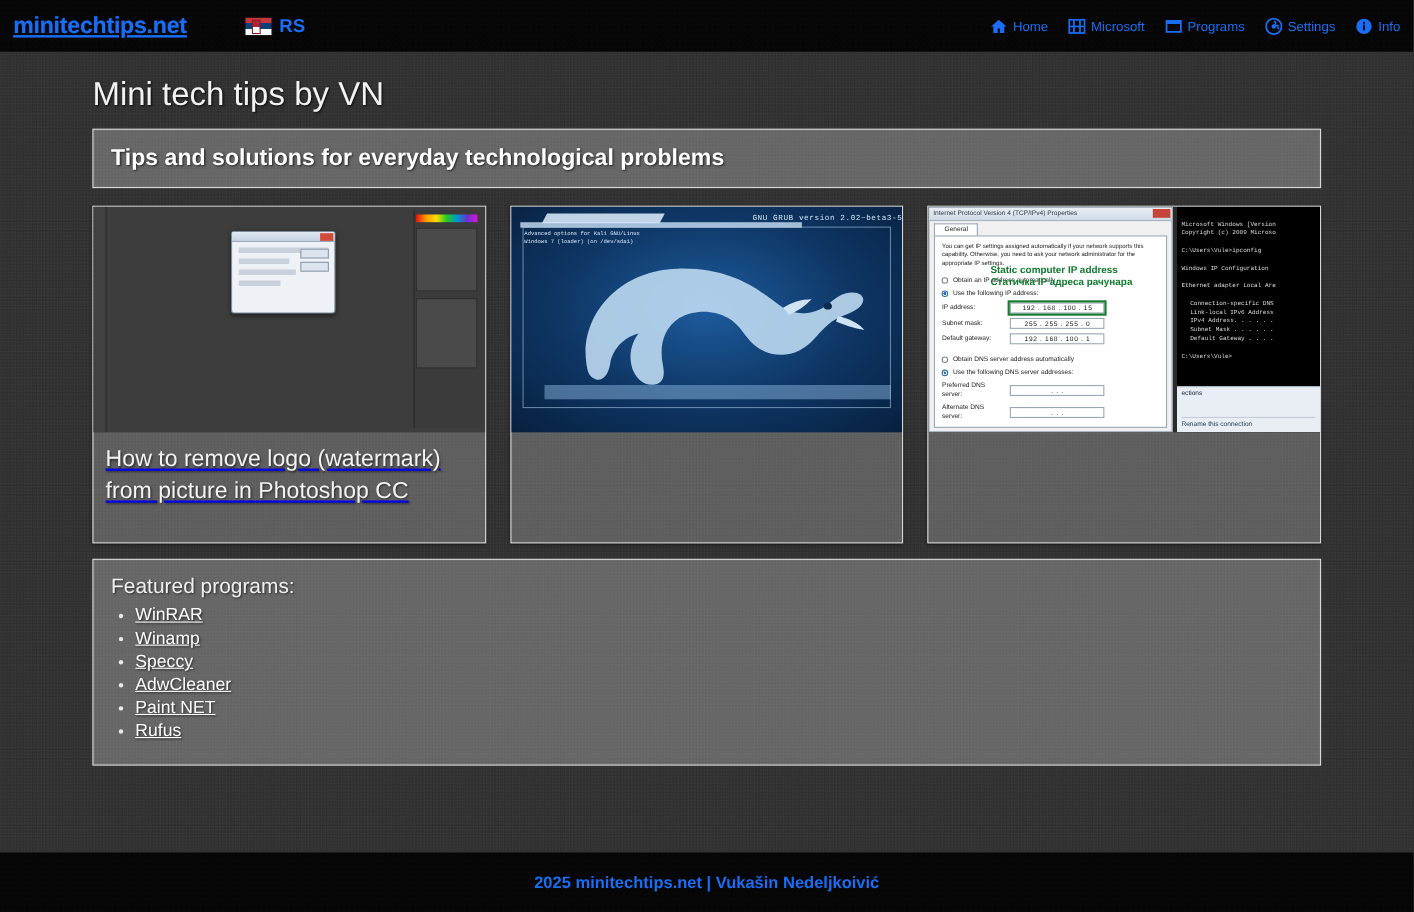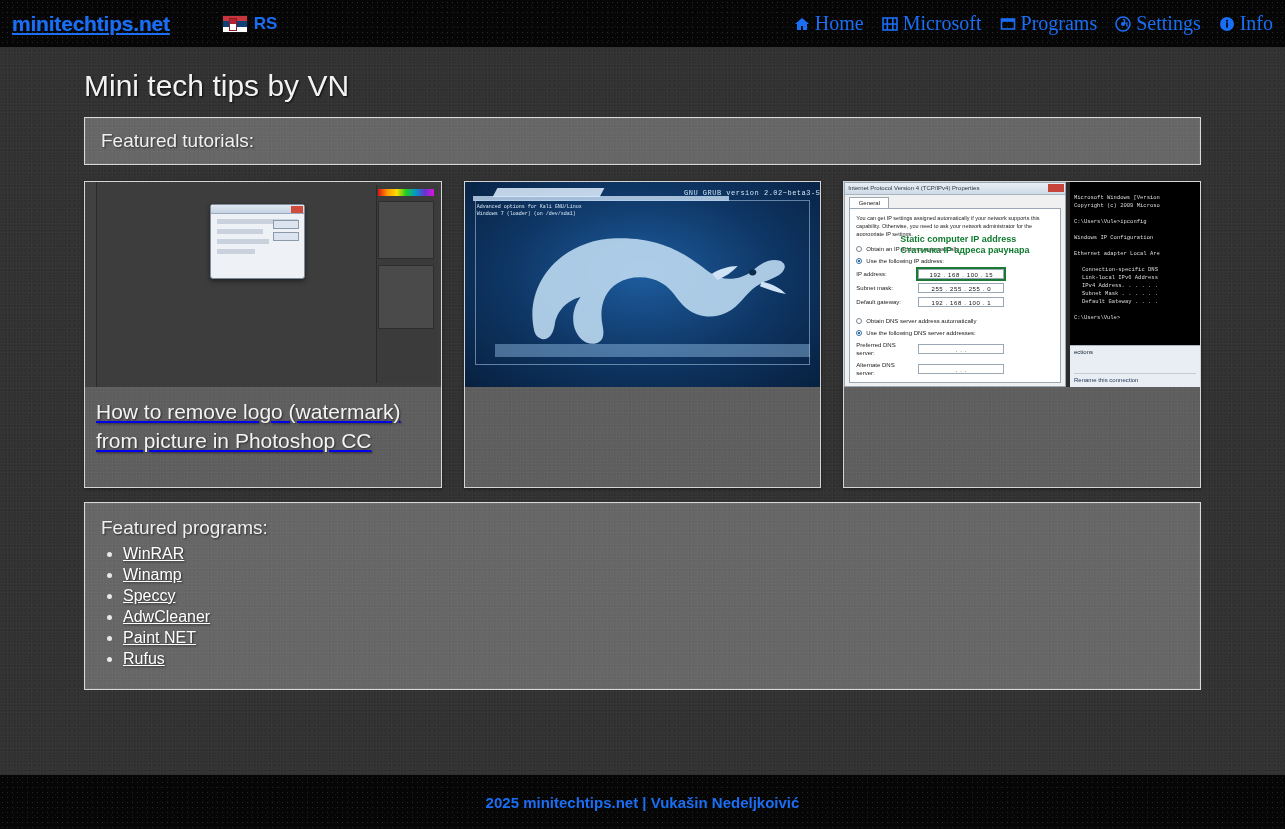--- a/index.html
+++ b/index.html
@@ -44,21 +44,21 @@
   .flag .arms{
     position:absolute; left:6px; top:2px; width:8px; height:13px;
     background:linear-gradient(#b22234 0 48%, #ffffff 48% 100%);
     border:1px solid #8c1b22;
   }
   .rs{ color:#1a6ef5; font-weight:bold; font-size:17px; }
 
   .nav{ margin-left:auto; margin-right:12px; display:flex; align-items:center; gap:18px; }
   .nav-item{
     display:flex; align-items:center; gap:5px;
-    color:#1a6ef5; font-size:20px; text-decoration:none; white-space:nowrap;font-family:Liberation Serif, serif;
+    color:#1a6ef5; font-size:12px; text-decoration:none; white-space:nowrap;
   }
   .nav-item .ico{ display:block; width:16px; height:16px; flex:0 0 16px; }
   .nav-item svg{ display:block; }
 
   
   .page{ padding:0 0 0 0; }
   .h1{
     font-size:30px; font-weight:normal; color:#f2f2f2;
     margin:22px 0 14px 84px; text-shadow:1px 1px 2px rgba(0,0,0,.8);
   }
@@ -320,24 +320,24 @@
       </span>
       <span>Info</span>
     </a>
   </div>
 </div>
 
 <div class="page">
 
   <div class="h1">Mini tech tips by VN</div>
 
-
-  <div class="panel panel-feat">
-    <div class="t">Featured tutorials:</div>
+  <div class="panel panel-sub">
+    <div class="t">Tips and solutions for everyday technological problems</div>
   </div>
+
 
   <div class="cards">
 
     <a class="card" href="#">
       <div class="thumb ps">
         <div class="toolbar"></div>
         <div class="rightpanel">
           <div class="swatch"></div>
           <div class="pbox pb1"></div>
           <div class="pbox pb2"></div>

